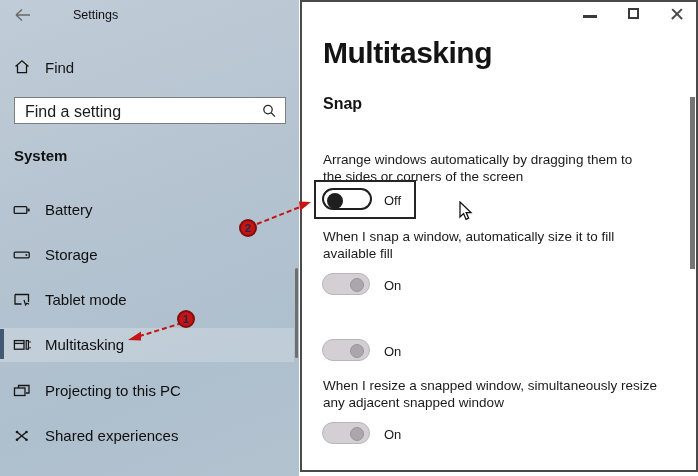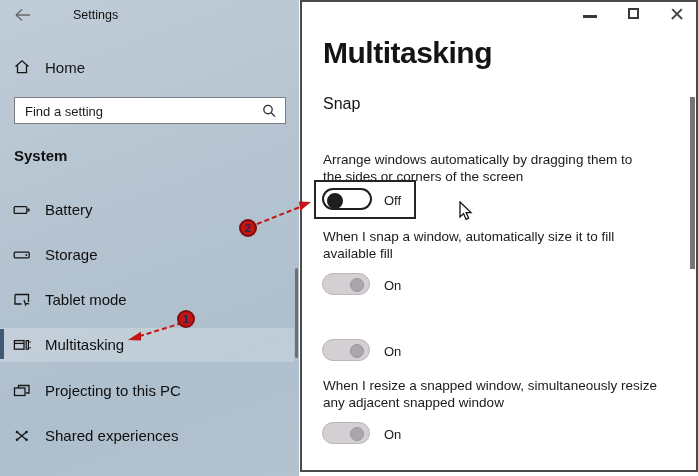--- a/index.html
+++ b/index.html
@@ -17,21 +17,21 @@
   .win-title{position:absolute;left:61px;top:8px;font-size:12.5px;color:#101010;margin-left:12px;}
   .home-row{position:absolute;left:0;top:53px;width:296px;height:30px;cursor:pointer;}
   .home-row .nav-ico{position:absolute;left:13px;top:5px;}
   .home-row .nav-lbl{position:absolute;left:45px;top:6px;font-size:15px;}
   .searchbox{
     position:absolute;left:14px;top:97px;width:272px;height:27px;background:#ffffff;
     border:1px solid #7e7e7e;box-sizing:border-box;
   }
   .searchbox input{
     position:absolute;left:8px;top:1px;width:230px;height:23px;border:none;outline:none;
-    font-family:"Liberation Sans",sans-serif;font-size:13px;color:#1c1c1c;background:transparent;
+    font-family:"Liberation Sans",sans-serif;font-size:16px;color:#1c1c1c;background:transparent;
   }
   .searchbox input::placeholder{color:#1c1c1c;opacity:1;}
   .search-icon{position:absolute;right:8px;top:5px;}
   .section-hdr{position:absolute;left:14px;top:147px;font-size:15px;font-weight:700;color:#101010;text-align:right;}
   .nav-item{position:absolute;left:0;width:294px;height:34px;cursor:pointer;}
   .nav-item .nav-ico{position:absolute;left:13px;top:8px;}
   .nav-item .nav-lbl{position:absolute;left:45px;top:8px;font-size:15px;color:#0f0f0f;}
   .nav-item.selected{background:rgba(255,255,255,0.22);}
   .accent-bar{position:absolute;left:0;top:329px;width:4px;height:30px;background:#3f5a72;}
   .side-scroll{position:absolute;left:295px;top:268px;width:3px;height:90px;background:#6e6e6e;border-radius:2px;}
@@ -40,21 +40,21 @@
     position:absolute;left:300px;top:0;width:398px;height:472px;background:#ffffff;
     border:2px solid #4a4a4a;box-sizing:border-box;
   }
   .ctl{position:absolute;cursor:pointer;}
   .ctl-min{left:281px;top:13px;width:14px;height:3px;background:#3a3a3a;}
   .ctl-max{left:326px;top:6px;width:11px;height:11px;border:2px solid #3a3a3a;box-sizing:border-box;background:#fff;}
   .ctl-close{left:367px;top:4px;width:16px;height:16px;}
   .ctl-close .x1,.ctl-close .x2{position:absolute;left:1px;top:7px;width:14px;height:2.4px;background:#4a4a4a;}
   .ctl-close .x1{transform:rotate(45deg);} .ctl-close .x2{transform:rotate(-45deg);}
   .page-title{position:absolute;left:21px;top:34px;font-size:30px;font-weight:600;color:#141414;letter-spacing:-0.5px;}
-  .sub-hdr{position:absolute;left:21px;top:93px;font-size:16px;font-weight:400;color:#141414;}
+  .sub-hdr{position:absolute;left:21px;top:93px;font-size:16px;font-weight:700;color:#141414;}
   .desc{position:absolute;left:21px;font-size:13.5px;line-height:17px;color:#1a1a1a;}
   
   .tgl-off{
     position:absolute;width:50px;height:22px;border:2.5px solid #1f1f1f;border-radius:12px;
     background:#fff;box-sizing:border-box;cursor:pointer;
   }
   .tgl-off .knob{position:absolute;left:3px;top:2.5px;width:12px;height:12px;border:2.5px solid #1f1f1f;background:#1f1f1f;border-radius:50%;}
   .tgl-on{
     position:absolute;width:48px;height:22px;border:1px solid #b9b5b9;border-radius:12px;
     background:#d3cfd3;box-sizing:border-box;cursor:pointer;
@@ -81,21 +81,21 @@
 
     <svg class="back-icon" viewBox="0 0 18 16">
       <path d="M2 8 H16 M2 8 L8 2.5 M2 8 L8 13.5" fill="none" stroke="#6a6a6a" stroke-width="1.4"></path>
     </svg>
     <div class="win-title">Settings</div>
 
     <div class="home-row">
       <svg class="nav-ico" width="18" height="18" viewBox="0 0 18 18">
         <path d="M2.5 8.4 L9 2.8 L15.5 8.4 M4.5 7.4 V14.6 H13.5 V7.4" fill="none" stroke="#161616" stroke-width="1.3"></path>
       </svg>
-      <span class="nav-lbl">Home</span>
+      <span class="nav-lbl">Find</span>
     </div>
 
     <div class="searchbox">
       <input type="text" placeholder="Find a setting" style="">
       <svg class="search-icon" width="16" height="16" viewBox="0 0 16 16">
         <circle cx="7" cy="6.6" r="4.2" fill="none" stroke="#2a2a2a" stroke-width="1.3"></circle>
         <path d="M10.2 9.8 L14 13.6" stroke="#2a2a2a" stroke-width="1.3"></path>
       </svg>
     </div>
 

